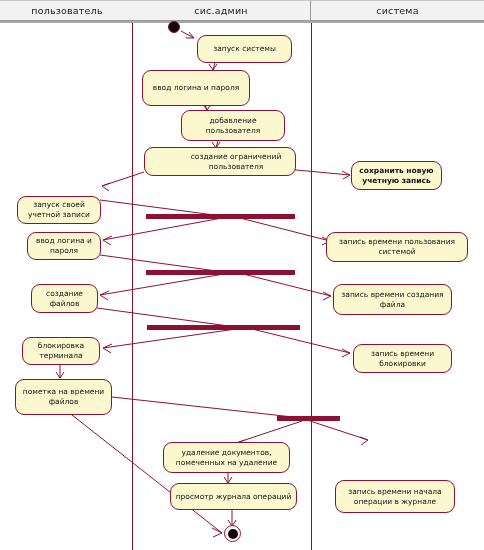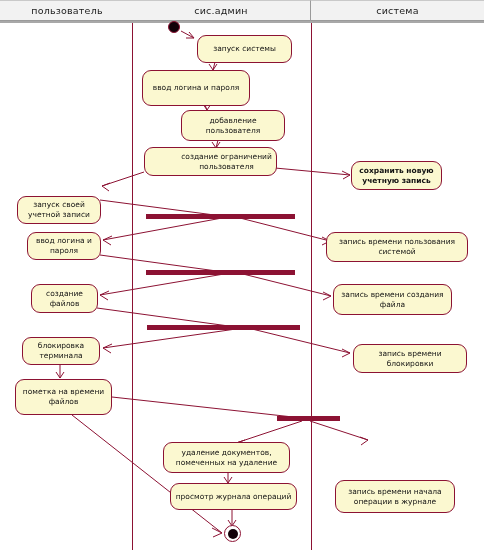--- a/index.html
+++ b/index.html
@@ -162,21 +162,21 @@
   </div>
 
   <div class="node" style="left:142px;top:70px;width:108px;height:36px;">
     <span>ввод логина и пароля</span>
   </div>
 
   <div class="node" style="left:181px;top:110px;width:104px;height:31px;">
     <span>добавление пользователя</span>
   </div>
 
-  <div class="node" style="left:144px;top:147px;width:133px;height:29px;padding-left:36px;">
+  <div class="node" style="left:144px;top:147px;width:152px;height:29px;padding-left:36px;">
     <span>создание ограничений пользователя</span>
   </div>
 
   <div class="node" style="left:351px;top:161px;width:91px;height:29px;font-weight:bold;">
     <span>сохранить новую учетную запись</span>
   </div>
 
   <div class="node" style="left:17px;top:180px;width:84px;height:28px;margin-top:16px;">
     <span>запуск своей учетной записи</span>
   </div>
@@ -200,21 +200,21 @@
   <div class="node" style="left:31px;top:284px;width:67px;height:29px;">
     <span>создание файлов</span>
   </div>
 
   <div class="syncbar" style="left:147px;top:325px;width:153px;"></div>
 
   <div class="node" style="left:22px;top:337px;width:78px;height:28px;">
     <span>блокировка терминала</span>
   </div>
 
-  <div class="node" style="left:353px;top:344px;width:114px;height:29px;">
+  <div class="node" style="left:353px;top:344px;width:99px;height:29px;">
     <span>запись времени блокировки</span>
   </div>
 
   <div class="node" style="left:15px;top:379px;width:97px;height:36px;">
     <span>пометка на времени файлов</span>
   </div>
 
   <div class="syncbar" style="left:277px;top:416px;width:63px;"></div>
 
   <div class="node" style="left:163px;top:442px;width:127px;height:31px;">

